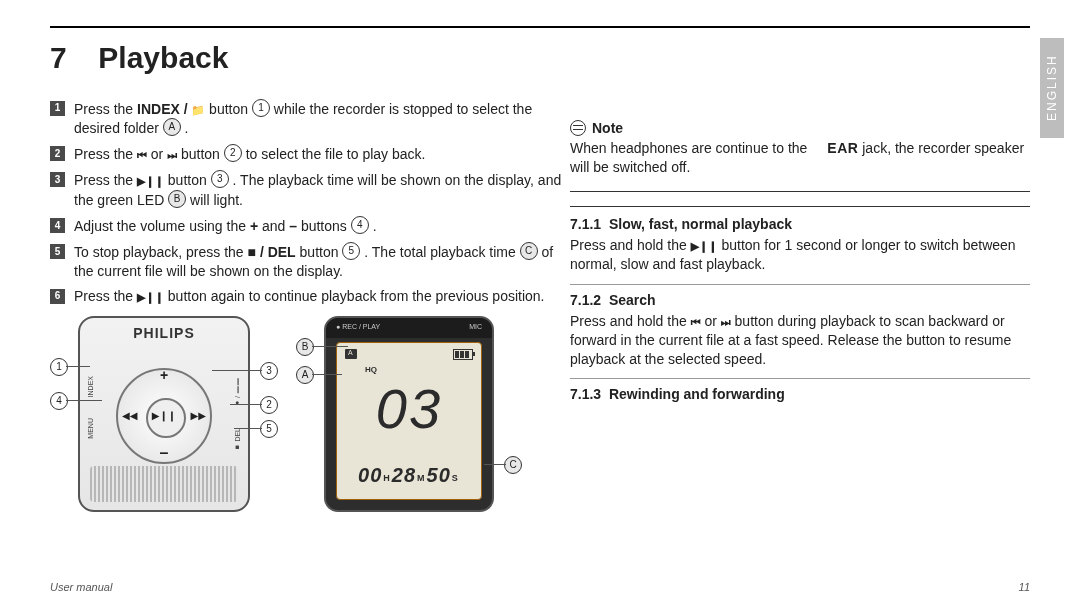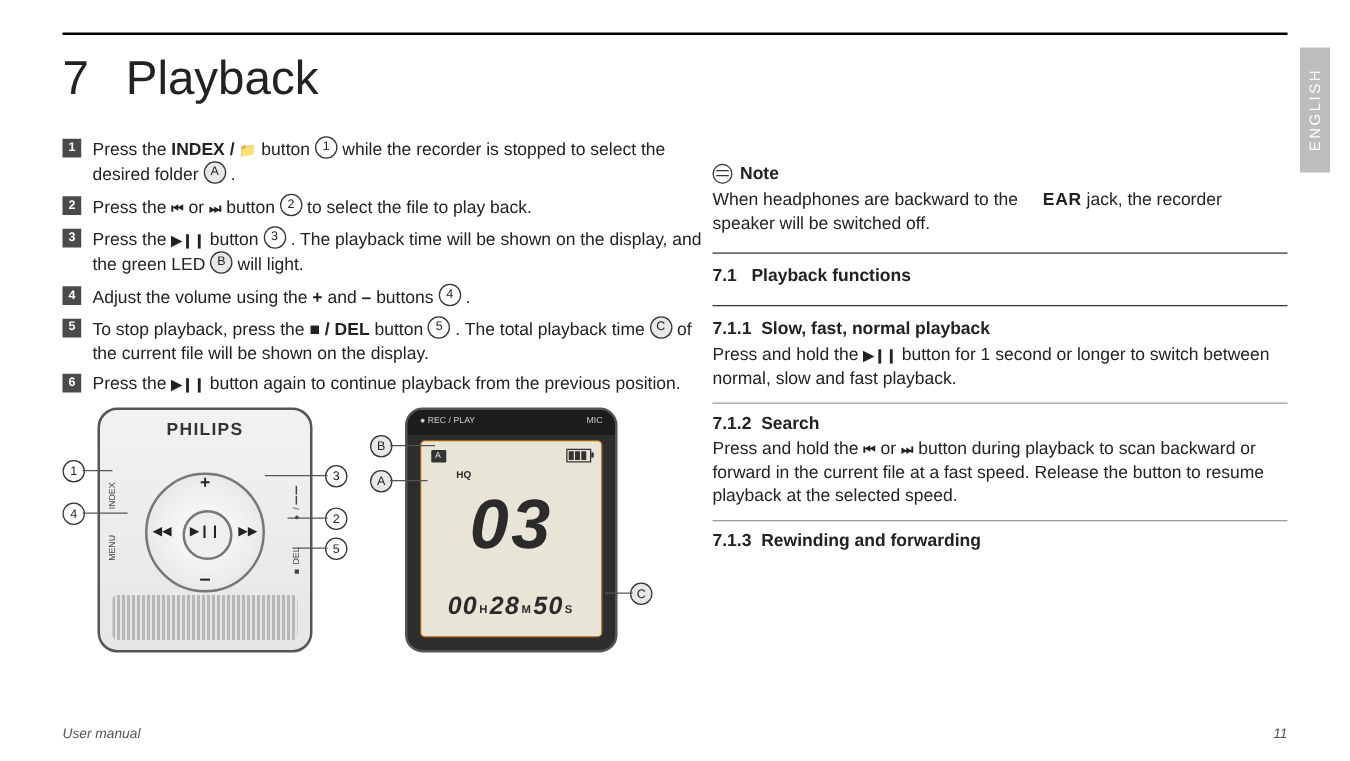--- a/index.html
+++ b/index.html
@@ -35,22 +35,22 @@
     display: flex;
     align-items: center;
     justify-content: center;
     writing-mode: vertical-rl;
     transform: rotate(180deg);
     font-size: 12px;
     letter-spacing: 2px;
     font-weight: 500;
   }
   h1.chapter {
-    font-size: 38px;
-    font-weight: 400;
+    font-size: 30px;
+    font-weight: 700;
     margin: 6px 0 20px 0;
   }
   h1.chapter .num {
     display: inline-block;
     width: 40px;
   }
   .cols {
     display: flex;
   }
   .col { flex: 1 1 0; min-width: 0; }
@@ -168,21 +168,21 @@
     font-family: "Arial Black", Arial, sans-serif; color:#2b2b2b;
   }
   .lcd .row1 { position:absolute; top:6px; left:8px; right:8px; display:flex; justify-content:space-between; font-size:8px; align-items:center;}
   .lcd .folder { width:12px; height:10px; background:#333; border-radius:1px; display:inline-block;}
   .lcd .folder::before { content:"A"; color:#e8e4d6; font-size:7px; position:relative; top:-1px; left:3px;}
   .lcd .batt { width:18px; height:9px; border:1.5px solid #333; position:relative;}
   .lcd .batt::after{content:"";position:absolute;right:-3px;top:2px;width:2px;height:4px;background:#333;}
   .lcd .batt .b{position:absolute;top:1px;width:4px;bottom:1px;background:#333;}
   .lcd .big {
     position:absolute; top:28px; left:0; right:0; text-align:center;
-    font-size: 56px; font-weight: 700; font-style: italic; letter-spacing: 2px;
+    font-size: 56px; font-weight: 400; font-style: italic; letter-spacing: 2px;
   }
   .lcd .time {
     position:absolute; bottom:10px; left:0; right:0; text-align:center;
     font-size: 20px; font-weight: 900; font-style: italic; letter-spacing: 1px;
   }
   .lcd .time .u { font-size:9px; font-style:normal; font-weight:700; position:relative; top:-1px; padding:0 1px;}
   .lcd .hq { position:absolute; top:22px; left:28px; font-size:8px; font-weight:700;}
 
   
   .note-head { display:flex; align-items:center; gap:6px; font-weight:700; margin-bottom:2px;}
@@ -329,27 +329,24 @@
         </div>
       </div>
     </div>
 
     <div class="col" style="max-width:460px;margin-top:20px;">
       <div class="note-head">
         <span class="note-icon"></span>
         <span>Note</span>
       </div>
       <div>
-        <span>When headphones are backward to the </span><span class="sc">EAR</span><span> jack, the recorder speaker will be switched off.</span>
+        <span>When headphones are continue to the </span><span class="sc">EAR</span><span> jack, the recorder speaker will be switched off.</span>
       </div>
 
       <hr class="sec">
-      <div class="sec-h">
-        <span>7.1</span>&nbsp;&nbsp;&nbsp;<span>Playback functions</span>
-      </div>
       <hr class="sec">
 
       <div class="sec-h">
         <span>7.1.1</span>&nbsp;&nbsp;<span>Slow, fast, normal playback</span>
       </div>
       <div>
         <span>Press and hold the </span><span class="glyph bold">▶❙❙</span><span> button for 1 second or longer to switch between normal, slow and fast playback.</span>
       </div>
 
       <hr class="sec thin">

